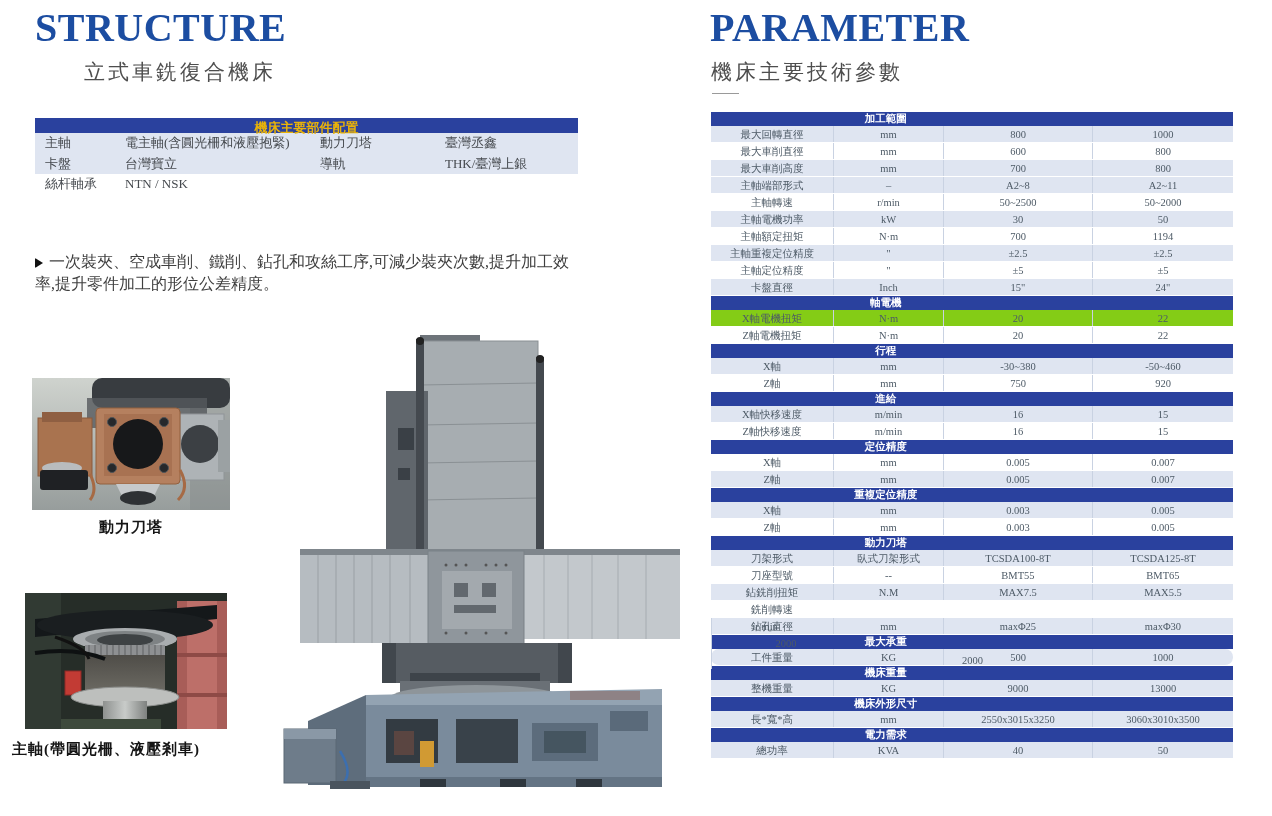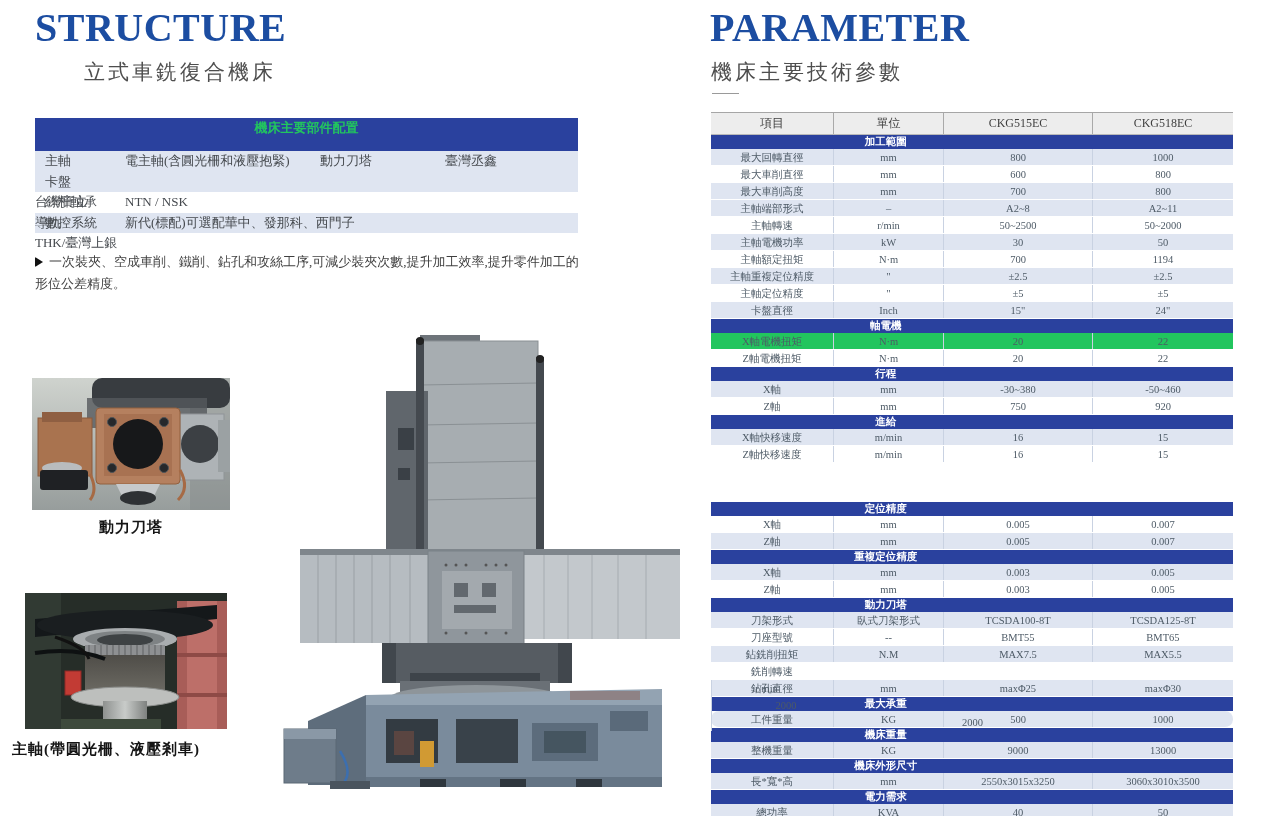--- a/index.html
+++ b/index.html
@@ -4,30 +4,30 @@
 <style>
   html,body{margin:0;padding:0;background:#ffffff;}
   #canvas{position:relative;width:1272px;height:816px;background:#ffffff;overflow:hidden;
           font-family:Liberation Serif, serif;padding-left:35px;}
   .big-title{position:absolute;top:4px;font-size:40px;font-weight:800;color:#1c4da1;letter-spacing:0.5px;}
   .sub-title{position:absolute;top:58px;font-size:21px;color:#4e4e4e;letter-spacing:3px;}
   .divider{position:absolute;width:27px;height:0;border-top:1px solid #9a9a9a;}
 
   
   #comp-table{position:absolute;left:35px;top:118px;width:543px;font-size:13px;color:#45494e;}
-  #comp-table .thead{height:33px;line-height:20px;text-align:center;color:#22c55e;font-weight:bold;font-size:13px;}
+  #comp-table .thead{height:15px;line-height:20px;text-align:center;color:#eab308;font-weight:bold;font-size:13px;}
   .comp-row{display:flex;height:20.5px;line-height:20.5px;}
   .comp-c1{width:90px;padding-left:10px;box-sizing:border-box;}
   .comp-c2{width:195px;box-sizing:border-box;}
   .comp-c3{width:125px;box-sizing:border-box;}
   .comp-c4{flex:1;box-sizing:border-box;}
   .comp-c2.span{flex:1;}
 
   
-  #note{position:absolute;left:35px;top:251px;width:550px;font-size:13px;line-height:22px;color:#3f3f3f;}
+  #note{position:absolute;left:35px;top:251px;width:550px;font-size:16px;line-height:22px;color:#3f3f3f;}
   #note .tri{display:inline-block;width:0;height:0;border-left:8px solid #111;border-top:5.5px solid transparent;
              border-bottom:5.5px solid transparent;margin-right:6px;position:relative;top:1px;border-radius:1px;}
   #note .body{display:inline;}
 
   .photo{position:absolute;overflow:hidden;}
   .caption{position:absolute;font-size:15px;font-weight:bold;color:#151515;letter-spacing:1px;}
 
   
   #param-table{position:absolute;left:711px;top:112px;width:522px;}
   .p-head{display:flex;height:21px;line-height:21px;background:#ededed;border-top:1px solid #a6a6a6;
@@ -51,33 +51,29 @@
 
   <div id="comp-table">
     <div class="thead" style="background: rgb(42, 65, 158);">機床主要部件配置</div>
     <div id="comp-rows">
         <div class="comp-row" style="background: rgb(223, 229, 241);">
           <div class="comp-c1">主軸</div>
           <div class="comp-c2">電主軸(含圓光柵和液壓抱緊)</div>
           <div class="comp-c3">動力刀塔</div>
           <div class="comp-c4">臺灣丞鑫</div>
         </div>
-        <div class="comp-row" style="background: rgb(223, 229, 241); flex-direction: column;">
+        <div class="comp-row" style="background: rgb(223, 229, 241);">
           <div class="comp-c1">卡盤</div>
           <div class="comp-c2">台灣寶立</div>
           <div class="comp-c3">導軌</div>
           <div class="comp-c4">THK/臺灣上銀</div>
         </div>
         <div class="comp-row" style="background: rgb(255, 255, 255);">
           <div class="comp-c1">絲杆軸承</div>
           <div class="comp-c2 span">NTN / NSK</div>
-        </div>
-        <div class="comp-row" style="background: rgb(223, 229, 241);">
-          <div class="comp-c1">數控系統</div>
-          <div class="comp-c2 span">新代(標配)可選配華中、發那科、西門子</div>
         </div>
       </div>
   </div>
 
   <div id="note">
     <span class="tri"></span><span class="body">一次裝夾、空成車削、鐵削、鉆孔和攻絲工序,可減少裝夾次數,提升加工效率,提升零件加工的形位公差精度。</span>
   </div>
 
   <div class="photo" style="left:32px;top:378px;width:198px;height:132px;">
     <svg width="198" height="132" viewBox="0 0 198 132">
@@ -247,26 +243,20 @@
       <path d="M70,418 q14,22 2,34" stroke="#3c6fb0" stroke-width="2.5" fill="none"></path>
       <rect x="60" y="448" width="40" height="8" fill="#4a545e"></rect>
     </svg>
   </div>
 
   <div class="big-title" style="left: 710px; color: rgb(28, 77, 161);">PARAMETER</div>
   <div class="sub-title" style="left:711px;">機床主要技術參數</div>
   <div class="divider" style="left:712px;top:93px;"></div>
 
   <div id="param-table">
-    <div class="p-head" id="param-head">
-        <div class="pc pc1">項目</div>
-        <div class="pc pc2">單位</div>
-        <div class="pc pc3">CKG515EC</div>
-        <div class="pc pc4">CKG518EC</div>
-      </div>
     <div id="param-body">
         <div class="p-band" style="background: rgb(42, 65, 158);">
           <span>加工範圍</span>
         </div>
         <div class="p-row" style="background: rgb(223, 229, 241);">
           <div class="pc pc1">最大回轉直徑</div>
           <div class="pc pc2">mm</div>
           <div class="pc pc3">800</div>
           <div class="pc pc4">1000</div>
         </div>
@@ -320,21 +310,21 @@
         </div>
         <div class="p-row" style="background: rgb(223, 229, 241);">
           <div class="pc pc1">卡盤直徑</div>
           <div class="pc pc2">Inch</div>
           <div class="pc pc3">15"</div>
           <div class="pc pc4">24"</div>
         </div>
         <div class="p-band" style="background: rgb(42, 65, 158);">
           <span>軸電機</span>
         </div>
-        <div class="p-row" style="background: #22c55e;">
+        <div class="p-row" style="background: #84cc16;">
           <div class="pc pc1">X軸電機扭矩</div>
           <div class="pc pc2">N·m</div>
           <div class="pc pc3">20</div>
           <div class="pc pc4">22</div>
         </div>
         <div class="p-row" style="background: rgb(255, 255, 255);">
           <div class="pc pc1">Z軸電機扭矩</div>
           <div class="pc pc2">N·m</div>
           <div class="pc pc3">20</div>
           <div class="pc pc4">22</div>
@@ -362,21 +352,21 @@
           <div class="pc pc2">m/min</div>
           <div class="pc pc3">16</div>
           <div class="pc pc4">15</div>
         </div>
         <div class="p-row" style="background: rgb(255, 255, 255);">
           <div class="pc pc1">Z軸快移速度</div>
           <div class="pc pc2">m/min</div>
           <div class="pc pc3">16</div>
           <div class="pc pc4">15</div>
         </div>
-        <div class="p-band" style="background: rgb(42, 65, 158); margin-top: 39px;">
+        <div class="p-band" style="background: rgb(42, 65, 158);">
           <span>定位精度</span>
         </div>
         <div class="p-row" style="background: rgb(255, 255, 255);">
           <div class="pc pc1">X軸</div>
           <div class="pc pc2">mm</div>
           <div class="pc pc3">0.005</div>
           <div class="pc pc4">0.007</div>
         </div>
         <div class="p-row" style="background: rgb(223, 229, 241);">
           <div class="pc pc1">Z軸</div>

